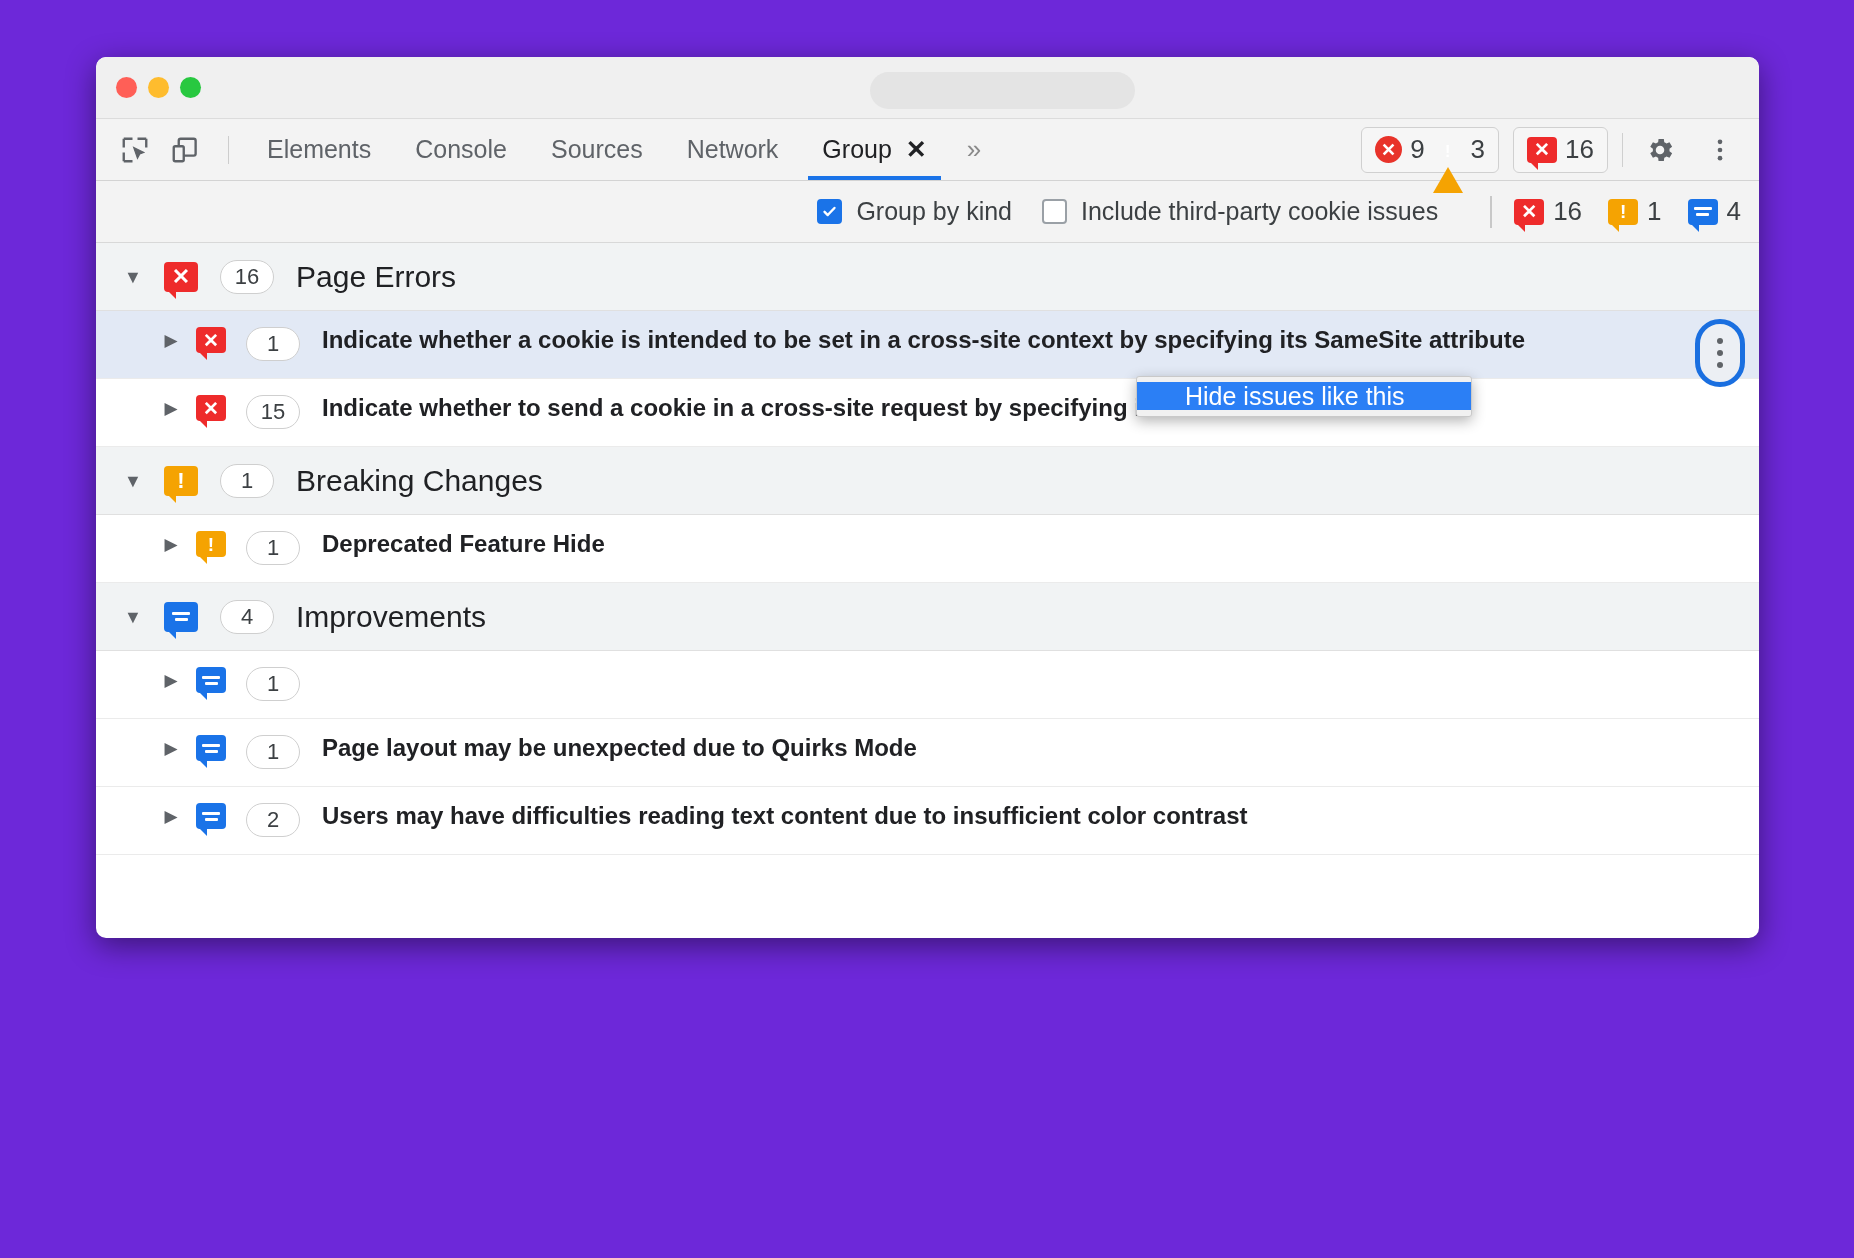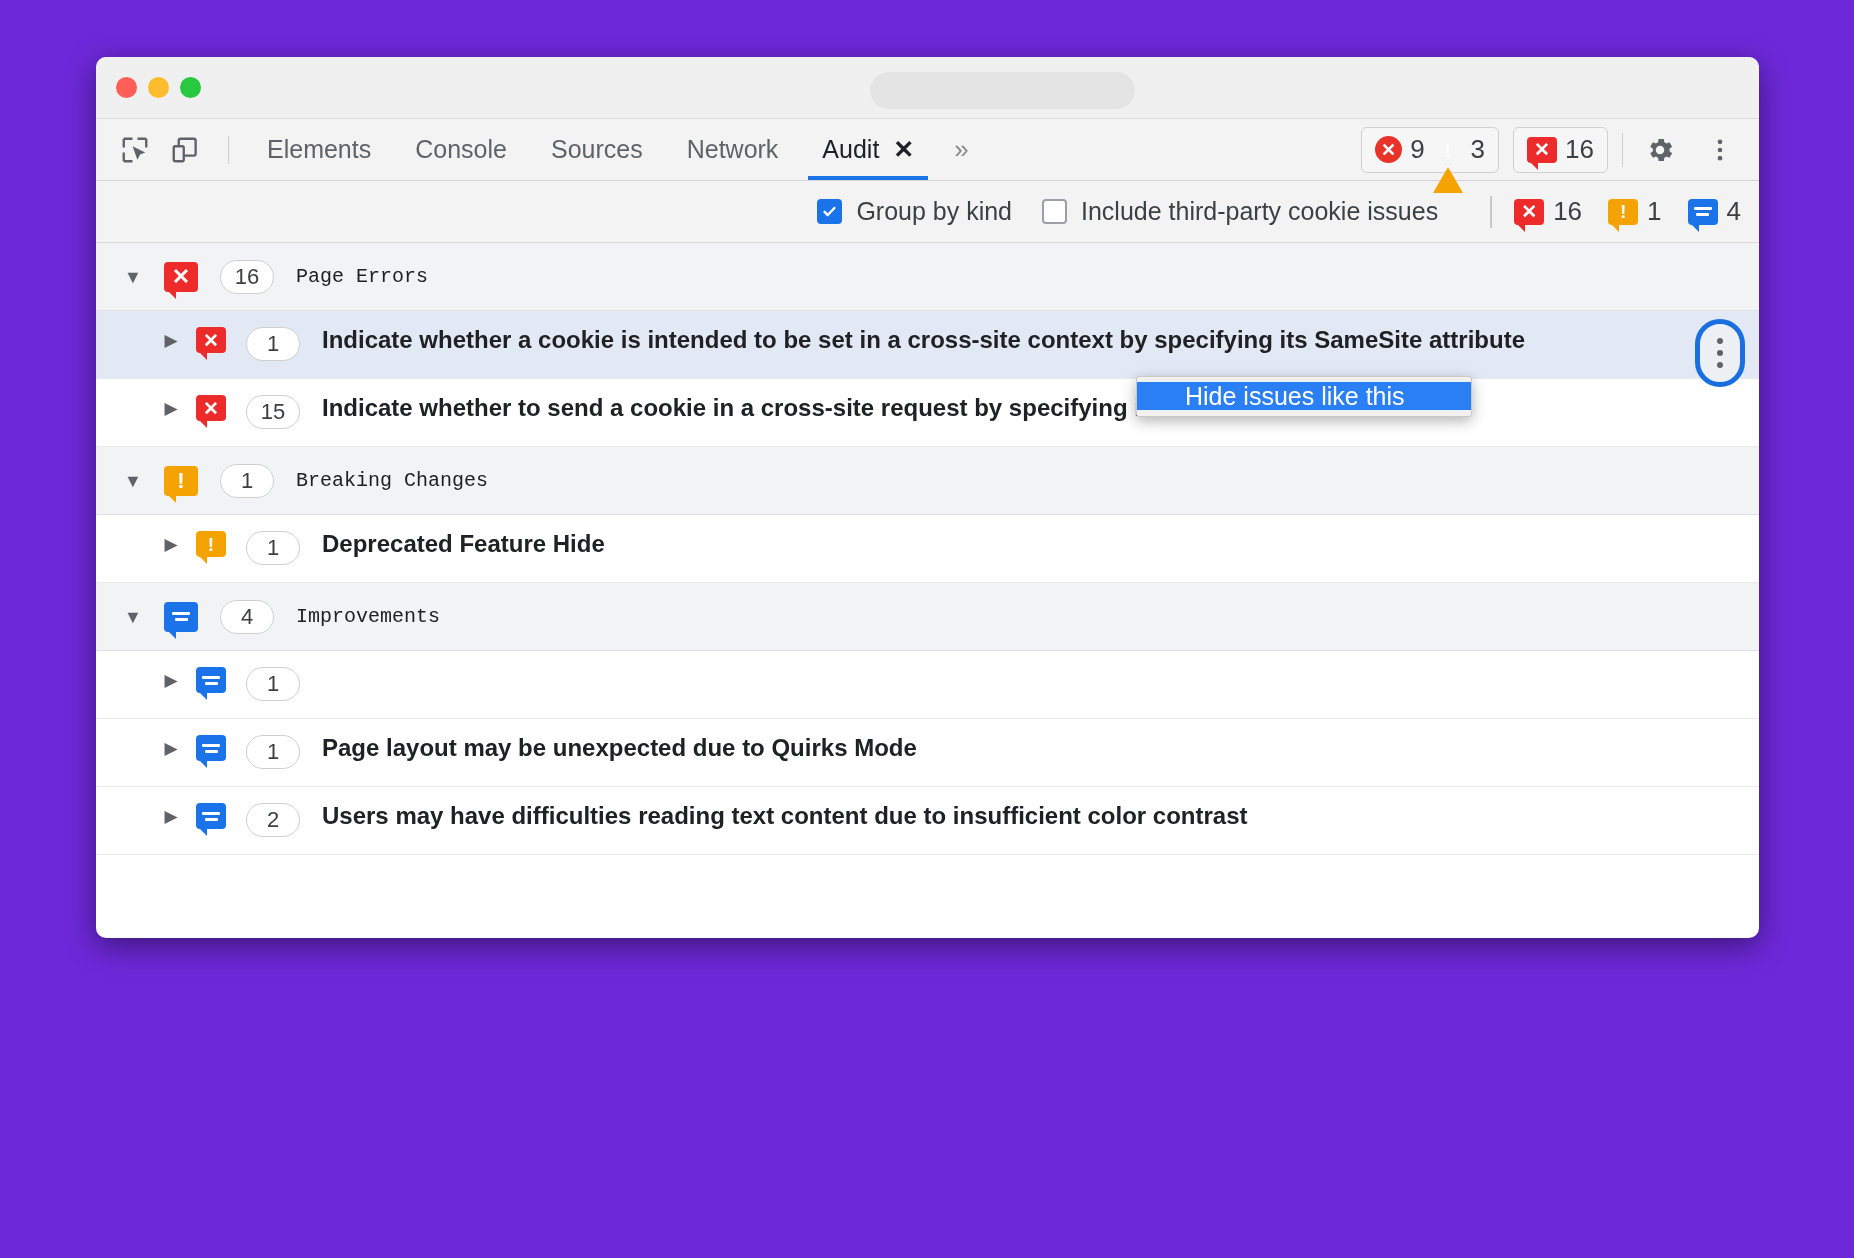--- a/index.html
+++ b/index.html
@@ -167,21 +167,21 @@
     border: 1px solid #cfcfcf;
     border-radius: 17px;
     background: #fff;
     display: flex; align-items: center; justify-content: center;
     font-size: 22px; color: #3c4043;
     padding: 0 12px;
     flex: none;
   }
   .group-title {
     margin-left: 22px;
-    font-size: 20px; color: #202124; font-family: Liberation Mono, monospace;
+    font-size: 30px; color: #202124;
   }
 
   .issue-row {
     position: relative;
     display: flex; align-items: flex-start;
     min-height: 68px;
     padding: 14px 0 14px 18px;
     background: #fff;
     border-bottom: 1px solid #ebebeb;
   }
@@ -330,21 +330,21 @@
           <div class="tab">
             <span>Console</span>
           </div>
           <div class="tab">
             <span>Sources</span>
           </div>
           <div class="tab">
             <span>Network</span>
           </div>
           <div class="tab active">
-            <span>Audit</span>
+            <span>Group</span>
             <span class="tab-close">✕</span>
           </div>
           <div class="tab-more">»</div>
         </div>
 
         <div class="tabbar-right">
           <div class="counter-box">
             <span class="circle-x">✕</span>
             <span class="num">9</span>
             <span class="tri-warn">

